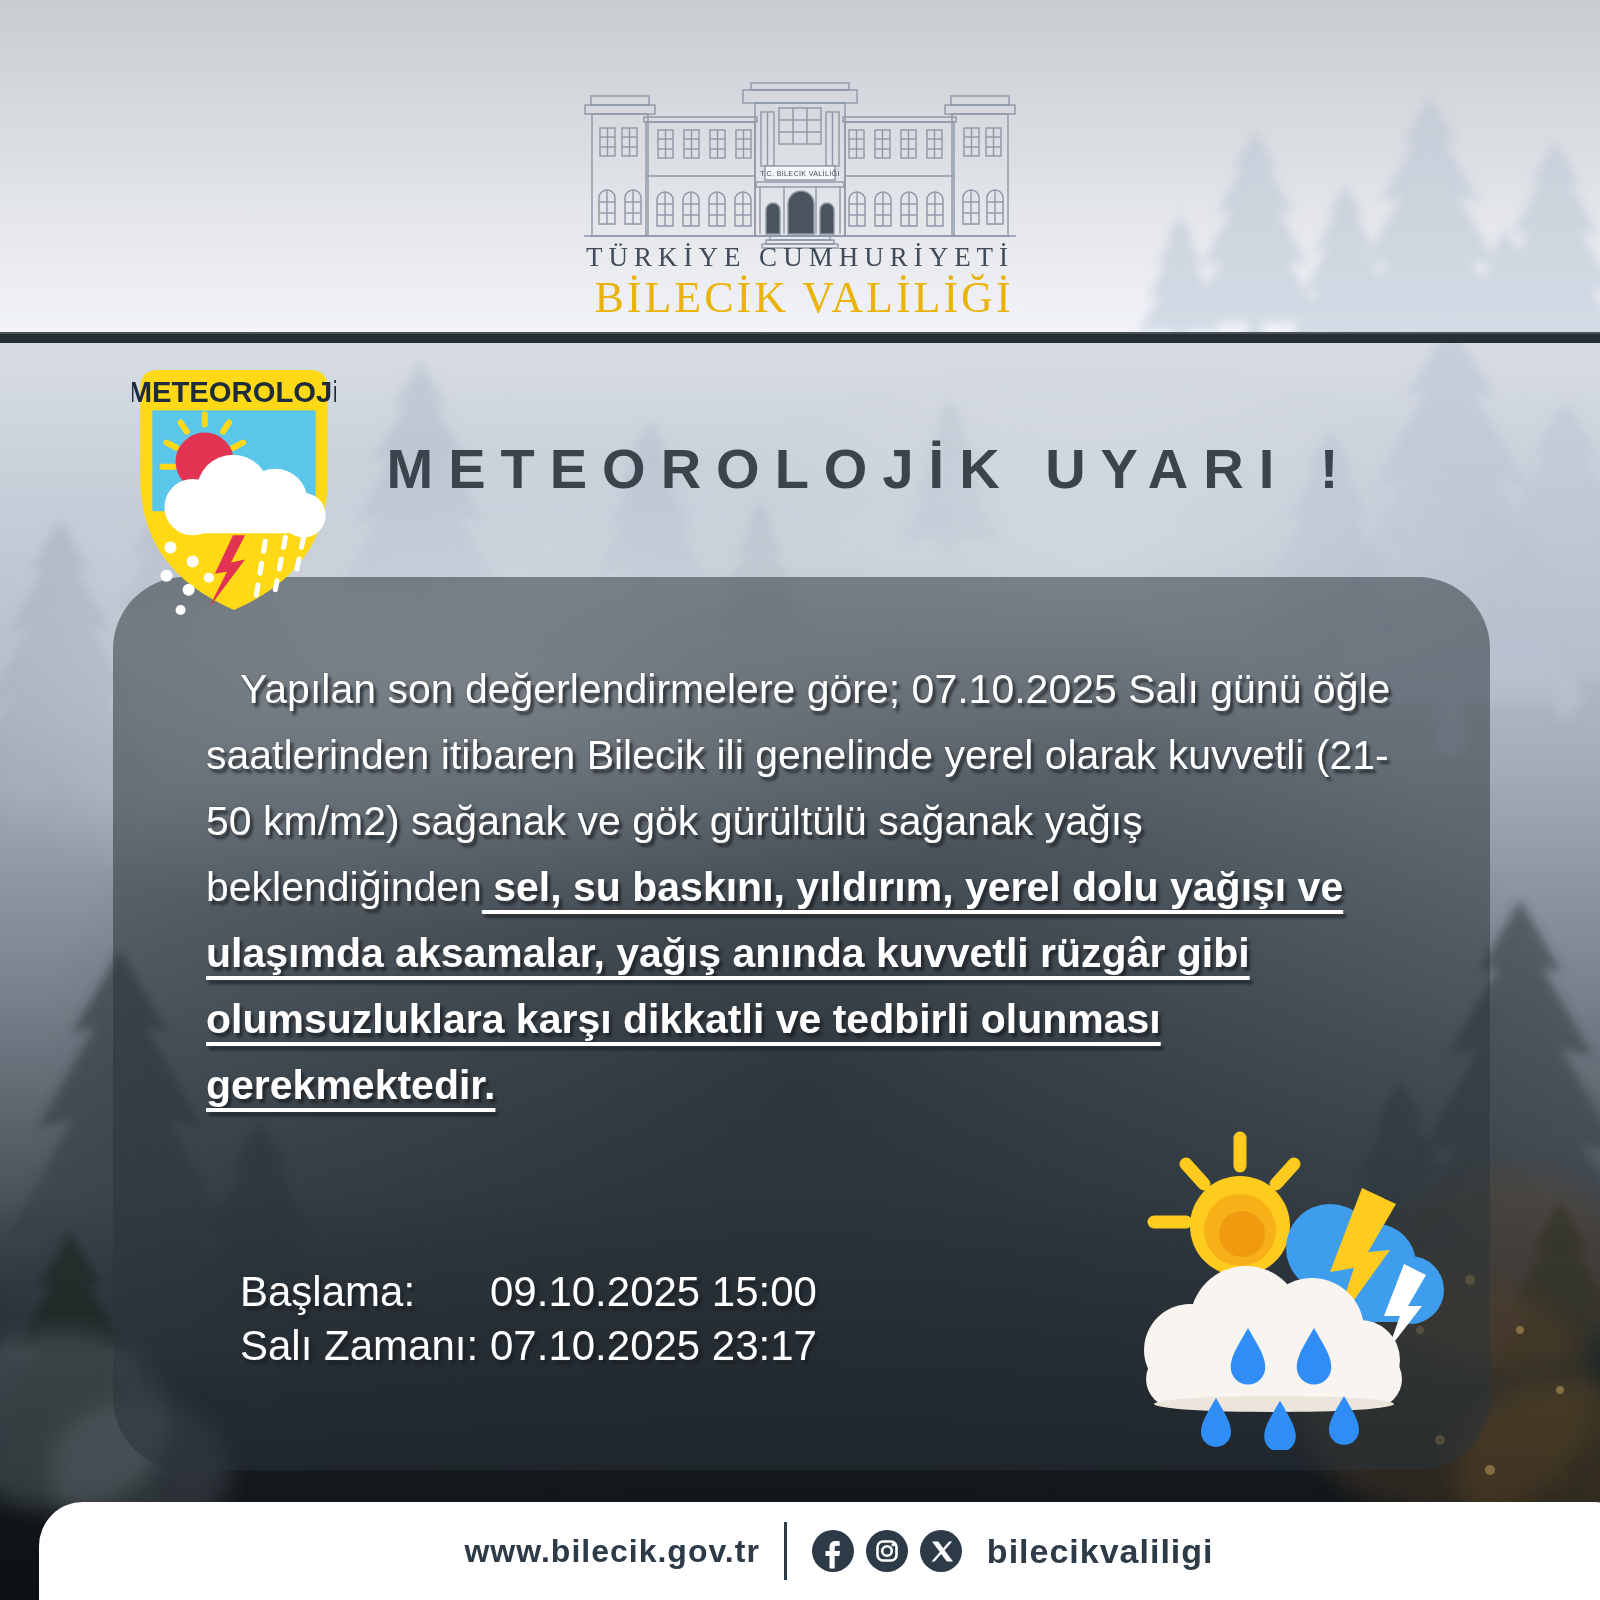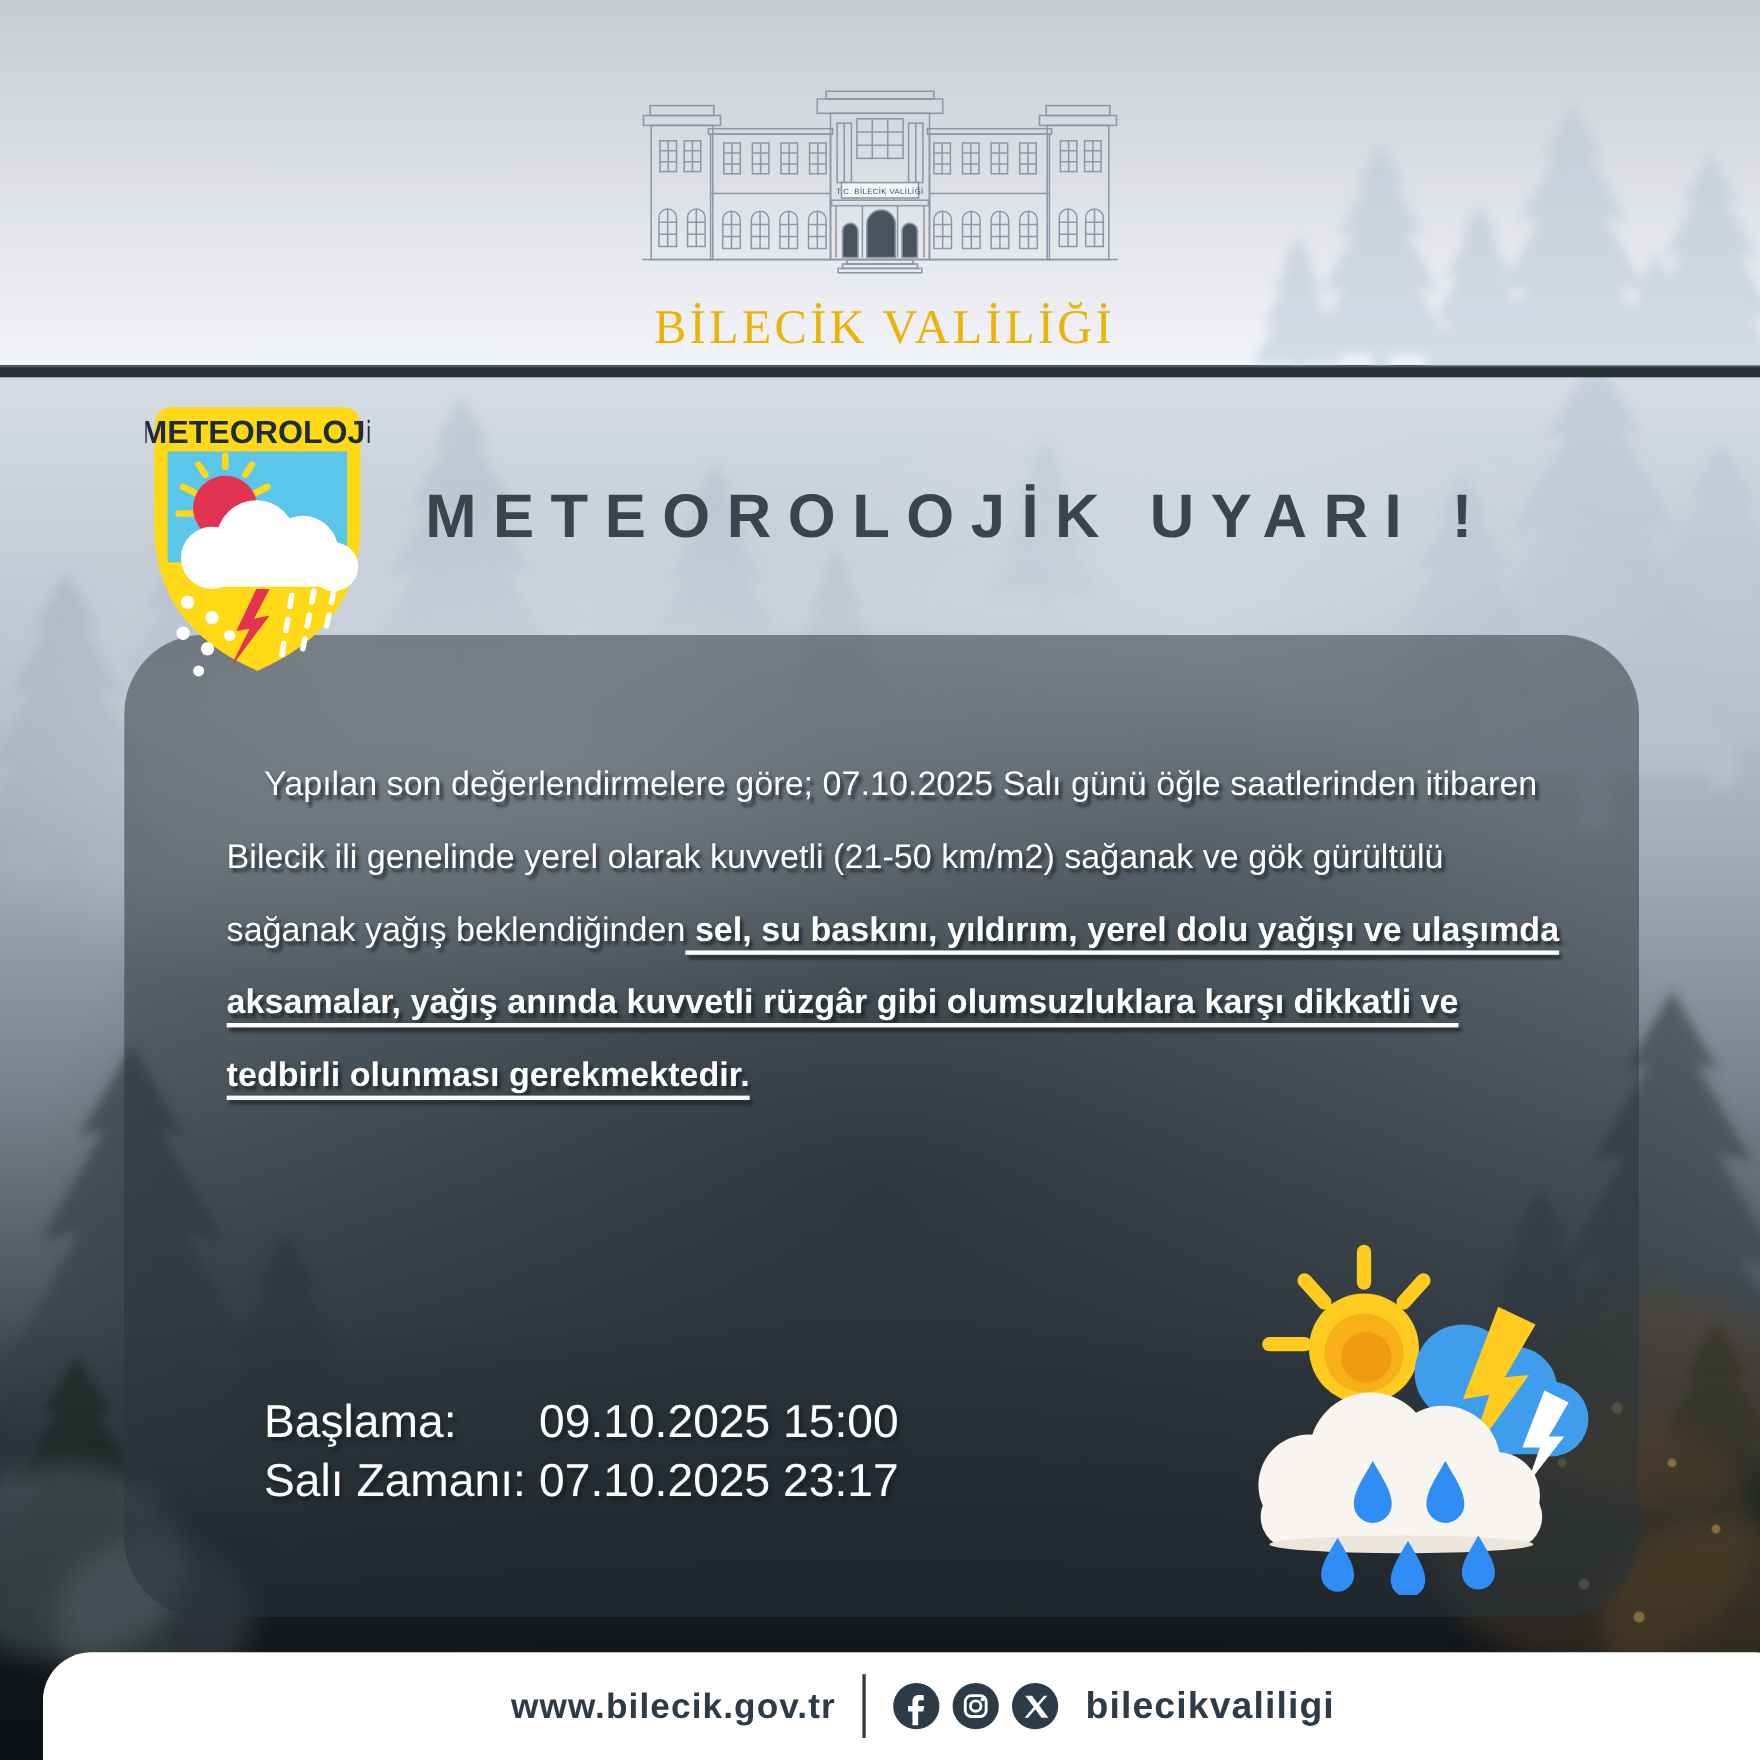--- a/index.html
+++ b/index.html
@@ -22,22 +22,22 @@
   
   .logo{position:absolute;left:132px;top:358px;width:204px;height:260px;z-index:5;}
   .main-title{position:absolute;left:320px;top:436px;width:1100px;text-align:center;
     font-size:56px;font-weight:bold;letter-spacing:15px;color:#3a444c;z-index:4;}
 
   
   .panel{position:absolute;left:113px;top:577px;width:1377px;height:893px;
     border-radius:72px;background:rgba(43,52,58,.52);z-index:2;}
 
   .whitetxt{color:#ffffff;text-shadow:0 0 2px rgba(55,62,68,.65),3px 4px 3px rgba(25,30,34,.75);}
-  .body-par{position:absolute;left:206px;top:680px;width:1212px;z-index:3;
-    font-size:31px;line-height:66px;text-indent:34px;}
+  .body-par{position:absolute;left:206px;top:656px;width:1212px;z-index:3;
+    font-size:41px;line-height:66px;text-indent:34px;}
   .emph{font-weight:bold;text-decoration:underline;
     text-decoration-thickness:4px;text-underline-offset:9px;}
   .closing{position:absolute;left:240px;top:1164px;z-index:3;font-size:42px;}
   .schedule{position:absolute;left:240px;top:1268px;z-index:3;font-size:42px;
     display:grid;grid-template-columns:250px auto;row-gap:6px;}
 
   .weather{position:absolute;left:1098px;top:1118px;width:348px;height:332px;z-index:3;}
 
   
   .footer{position:absolute;left:0;bottom:0;width:1600px;height:98px;background:#ffffff;
@@ -229,20 +229,21 @@
         <use href="#bwa" x="139" y="114"></use>
         <use href="#bwa" x="165" y="114"></use>
       <use href="#bwa" x="279" y="114"></use>
         <use href="#bwa" x="305" y="114"></use>
         <use href="#bwa" x="331" y="114"></use>
         <use href="#bwa" x="357" y="114"></use>
     </g>
     <text x="230" y="100" text-anchor="middle" font-size="7" letter-spacing="0.4" fill="#3f4a58">T.C. BİLECİK VALİLİĞİ</text>
   </svg>
 
+  <div class="hdr-country">TÜRKİYE CUMHURİYETİ</div>
   <div class="hdr-gov">BİLECİK VALİLİĞİ</div>
   <div class="divider"></div>
 
   <svg class="logo" viewBox="0 0 202 258">
     <path d="M8,30 Q8,12 26,12 L176,12 Q194,12 194,30 L194,118 C194,184 160,224 101,250 C42,224 8,184 8,118 Z" fill="#FFD915"></path>
     <rect x="20" y="52" width="162" height="100" fill="#5AC6E9"></rect>
     <text x="101" y="44" text-anchor="middle" font-size="29" font-weight="bold" fill="#1E2B3A" font-family="Liberation Sans, sans-serif">METEOROLOJi</text>
     <g stroke="#FFD915" stroke-width="6" stroke-linecap="round">
       <line x1="72" y1="56" x2="72" y2="66"></line>
         <line x1="48" y1="64" x2="54" y2="73"></line>

